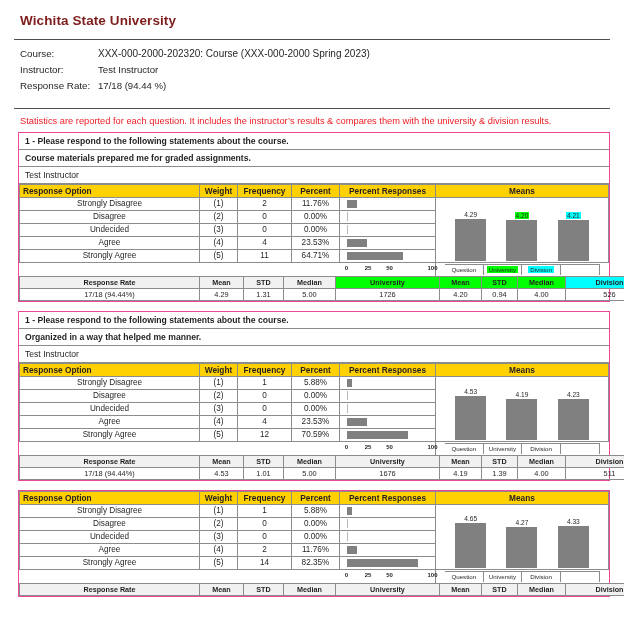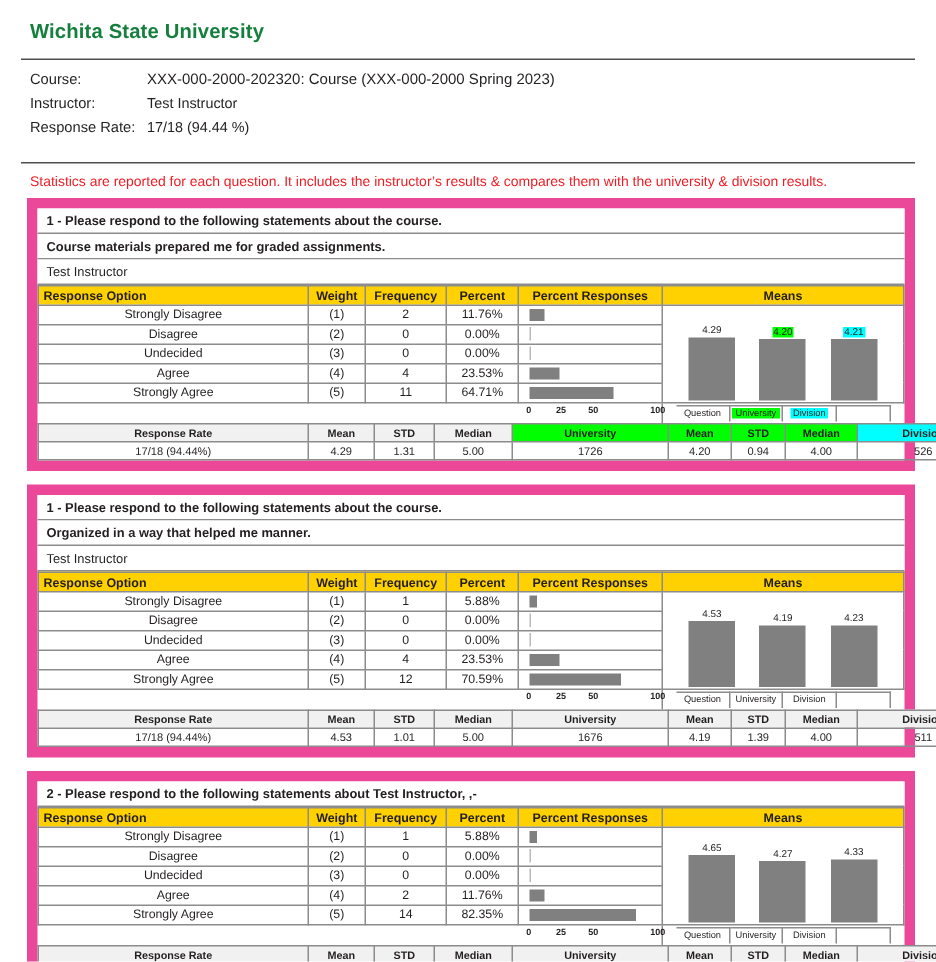--- a/index.html
+++ b/index.html
@@ -28,21 +28,21 @@
     justify-content: space-between;
     align-items: flex-start;
     padding: 2px 4px 0 8px;
   }
   .doc-title-block {
     line-height: 1.38;
   }
   .doc-title {
     font-size: 13.5px;
     font-weight: bold;
-    color: #15803d;
+    color: #7f1d1d;
     letter-spacing: 0.1px;
   }
   .brand {
     display: flex;
     align-items: center;
     gap: 6px;
     margin-top: 2px;
   }
   .brand-mark {
     width: 46px;
@@ -90,21 +90,21 @@
 
   .note {
     color: #ed1c24;
     font-size: 9.3px;
     padding: 7px 2px 6px 8px;
     font-weight: normal;
   }
 
   
   .qblock {
-    border: 7px solid #ec4899;
+    border: 1px solid #ec4899;
     margin: 0 2px 9px 6px;
     background: #fff;
     box-sizing: border-box;
   }
   .qrow-title, .qrow-sub, .qrow-inst {
     border-bottom: 1px solid #8c8c8c;
     padding: 3px 6px;
     font-size: 8.6px;
     font-weight: bold;
     background: #ffffff;
@@ -608,21 +608,20 @@
       <td>1.39</td>
       <td>4.00</td>
       <td>511</td>
 
       <td>4.00</td>
     </tr>
           </tbody>
         </table>
       </div>
       <div class="qblock">
-        <div class="qrow-title">2 - Please respond to the following statements about Test Instructor, ,-</div>
         <table class="qtable">
     <colgroup>
             <col style="width:180px">
             <col style="width:38px">
             <col style="width:54px">
             <col style="width:48px">
             <col style="width:96px">
             <col>
           </colgroup>
     <thead>

